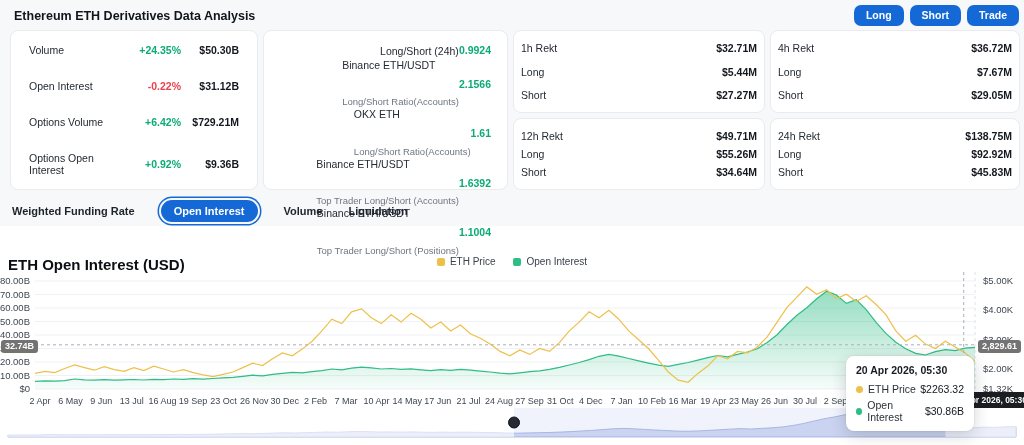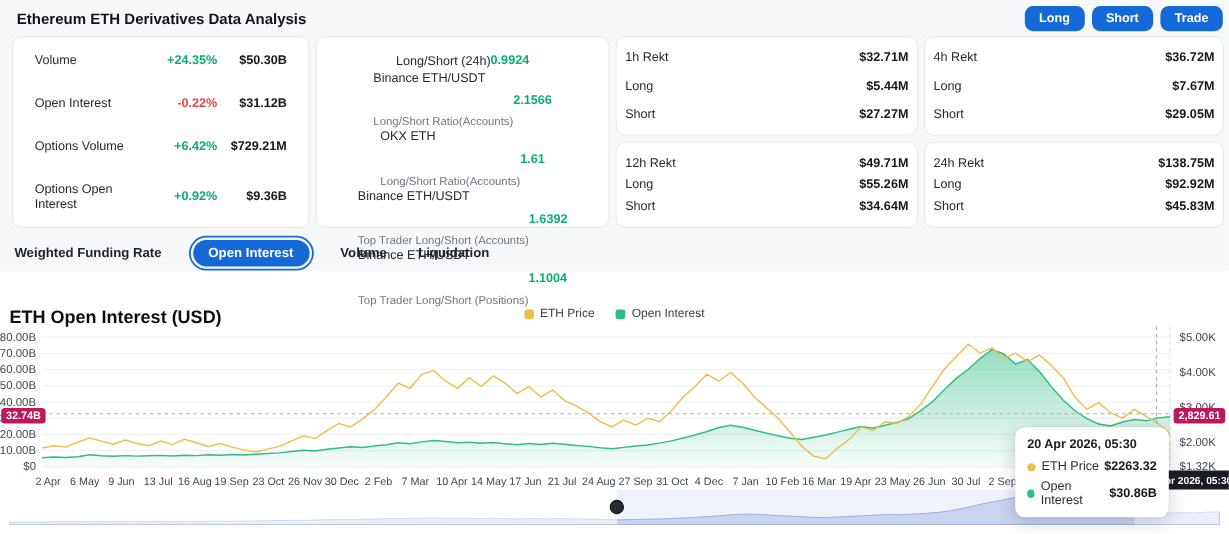--- a/index.html
+++ b/index.html
@@ -21,45 +21,45 @@
   #rekt-4h{left:770px;top:30px;width:250px;height:83px;}
   #rekt-12h{left:513px;top:118px;width:252px;height:72px;}
   #rekt-24h{left:770px;top:118px;width:250px;height:72px;}
   .srow{display:flex;align-items:center;justify-content:space-between;}
   .srow .lbl{font-size:10.5px;color:#242a33;}
   .srow .pct{font-size:10.5px;font-weight:700;width:58px;text-align:right;}
   .srow .val{font-size:10.5px;font-weight:700;color:#14181f;width:58px;text-align:right;}
   .green{color:#0cab76;}
   .red{color:#e8444d;}
   .dark{color:#14181f;}
-  .rrow{display:flex;align-items:center;justify-content:center;}
+  .rrow{display:flex;align-items:center;justify-content:flex-end;}
   .rrow .l1{font-size:10.5px;color:#242a33;line-height:1.25;}
   .rrow .l2{font-size:9.5px;color:#6e7682;line-height:1.3;margin-top:24px;}
   .rrow .rv{font-size:10.5px;font-weight:700;}
   .tabs{position:absolute;left:12px;top:200px;display:flex;align-items:center;gap:26px;}
   .tab{font-size:11px;font-weight:700;color:#1d232c;cursor:pointer;}
   .tab-active{background:#1569d6;color:#fff;padding:5px 13px;border-radius:14px;
     box-shadow:0 0 0 2px #f7f8fa,0 0 0 3.5px #1569d6;}
   .section-heading{position:absolute;left:8px;top:228px;font-size:15px;font-weight:800;color:#0b0e13;margin-top:28px;}
   .legend{position:absolute;left:0;top:256px;width:1024px;display:flex;justify-content:center;gap:18px;}
   .legend-item{display:flex;align-items:center;gap:5px;font-size:10px;color:#3a414b;}
   .swatch{width:8px;height:8px;border-radius:2px;display:inline-block;}
   #chart-region{position:absolute;left:0;top:265px;width:1024px;height:180px;}
   #chart-svg{position:absolute;left:0;top:0;}
-  .axis-badge{position:absolute;background:#be185d;color:#fff;font-size:9px;font-weight:700;
+  .axis-badge{position:absolute;background:#737373;color:#fff;font-size:9px;font-weight:700;
     padding:2px 4px;border-radius:3px;line-height:1;z-index:4;}
   .time-badge{position:absolute;left:948px;top:392px;background:#1a1d22;color:#fff;font-size:8.5px;
     font-weight:700;padding:3px 5px;border-radius:3px;white-space:nowrap;z-index:5;}
   .tooltip{position:absolute;left:846px;top:356px;width:128px;background:#fff;border-radius:8px;
     box-shadow:0 4px 16px rgba(30,35,45,.20),0 0 0 1px rgba(0,0,0,.03);padding:8px 10px;z-index:10;box-sizing:border-box;}
   .tooltip .tt-time{font-size:10.5px;font-weight:700;color:#171c23;margin-bottom:7px;}
   .tt-row{display:flex;align-items:center;justify-content:space-between;font-size:10.5px;color:#2a3039;margin-top:4px;}
   .tt-left{display:flex;align-items:center;gap:5px;}
   .tt-dot{width:7px;height:7px;border-radius:50%;display:inline-block;}
-  .tt-val{font-weight:700;color:#14181f;}
+  .tt-val{font-weight:400;color:#14181f;}
 </style>
 </head>
 <body>
 
 <div class="top-bg"></div>
 
 <div class="page-title">Ethereum ETH Derivatives Data Analysis</div>
 
 <div class="hdr-buttons">
   <button class="btn">Long</button>

